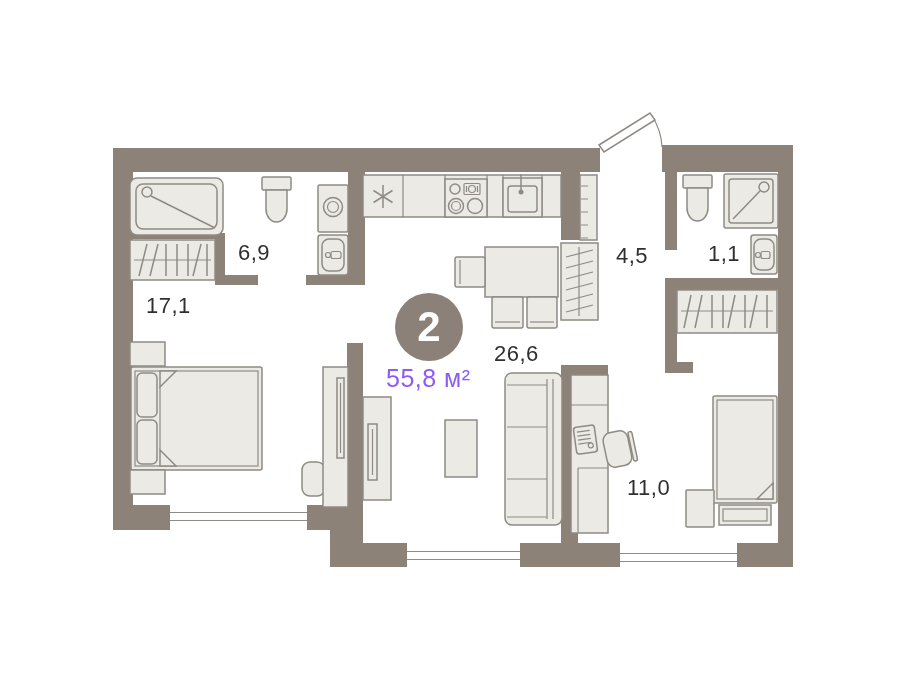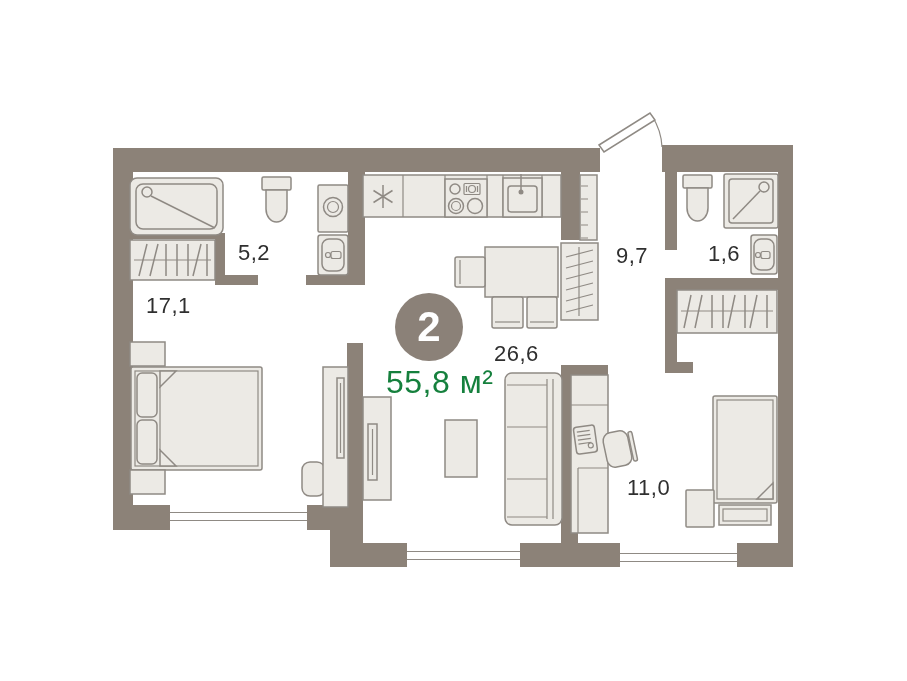--- a/index.html
+++ b/index.html
@@ -13,21 +13,21 @@
   .window{position:absolute;background:#fff;border-top:1.5px solid var(--furn-stroke);
           border-bottom:1.5px solid var(--furn-stroke);box-sizing:border-box;}
   .furn-layer{position:absolute;left:0;top:0;}
   .f{fill:var(--furn-fill);stroke:var(--furn-stroke);stroke-width:1.5;}
   .ln{fill:none;stroke:var(--furn-stroke);stroke-width:1.5;}
   .thin{stroke-width:1.2;}
   .room-label{position:absolute;font-size:22px;color:var(--text);letter-spacing:.5px;white-space:nowrap;}
   .badge{position:absolute;left:395px;top:293px;width:68px;height:68px;border-radius:50%;
          background:var(--badge);display:flex;align-items:center;justify-content:center;}
   .badge span{color:#fff;font-size:42px;font-weight:bold;line-height:1;}
-  .area-label{position:absolute;left:386px;top:364px;font-size:32px;color:#15803d;letter-spacing:.5px;}
+  .area-label{position:absolute;left:386px;top:364px;font-size:25px;color:#8b5cf6;letter-spacing:.5px;}
 </style>
 </head>
 <body>
 
 <div class="plan">
 
   <div class="wall" style="left:113px;top:148px;width:487px;height:24px"></div>
   <div class="wall" style="left:662px;top:145px;width:131px;height:27px"></div>
   <div class="wall" style="left:113px;top:148px;width:20px;height:382px"></div>
   <div class="wall" style="left:778px;top:145px;width:15px;height:422px"></div>
@@ -218,23 +218,23 @@
     </g>
     <g>
       <rect class="f" x="751" y="235" width="26" height="39" rx="2.5"></rect>
       <rect class="ln" x="754" y="239" width="20" height="31" rx="7"></rect>
       <circle class="ln thin" cx="758" cy="255" r="2.5"></circle>
       <rect class="ln thin" x="761" y="251.5" width="9" height="7" rx="2"></rect>
     </g>
   </svg>
 
   <div class="room-label" style="left:146px;top:293px">17,1</div>
-  <div class="room-label" style="left:238px;top:240px">5,2</div>
-  <div class="room-label" style="left:616px;top:243px">9,7</div>
-  <div class="room-label" style="left:708px;top:241px">1,6</div>
+  <div class="room-label" style="left:238px;top:240px">6,9</div>
+  <div class="room-label" style="left:616px;top:243px">4,5</div>
+  <div class="room-label" style="left:708px;top:241px">1,1</div>
   <div class="room-label" style="left:494px;top:341px">26,6</div>
   <div class="room-label" style="left:627px;top:475px">11,0</div>
 
   <div class="badge">
     <span>2</span>
   </div>
   <div class="area-label">55,8 м²</div>
 
 </div>
 

